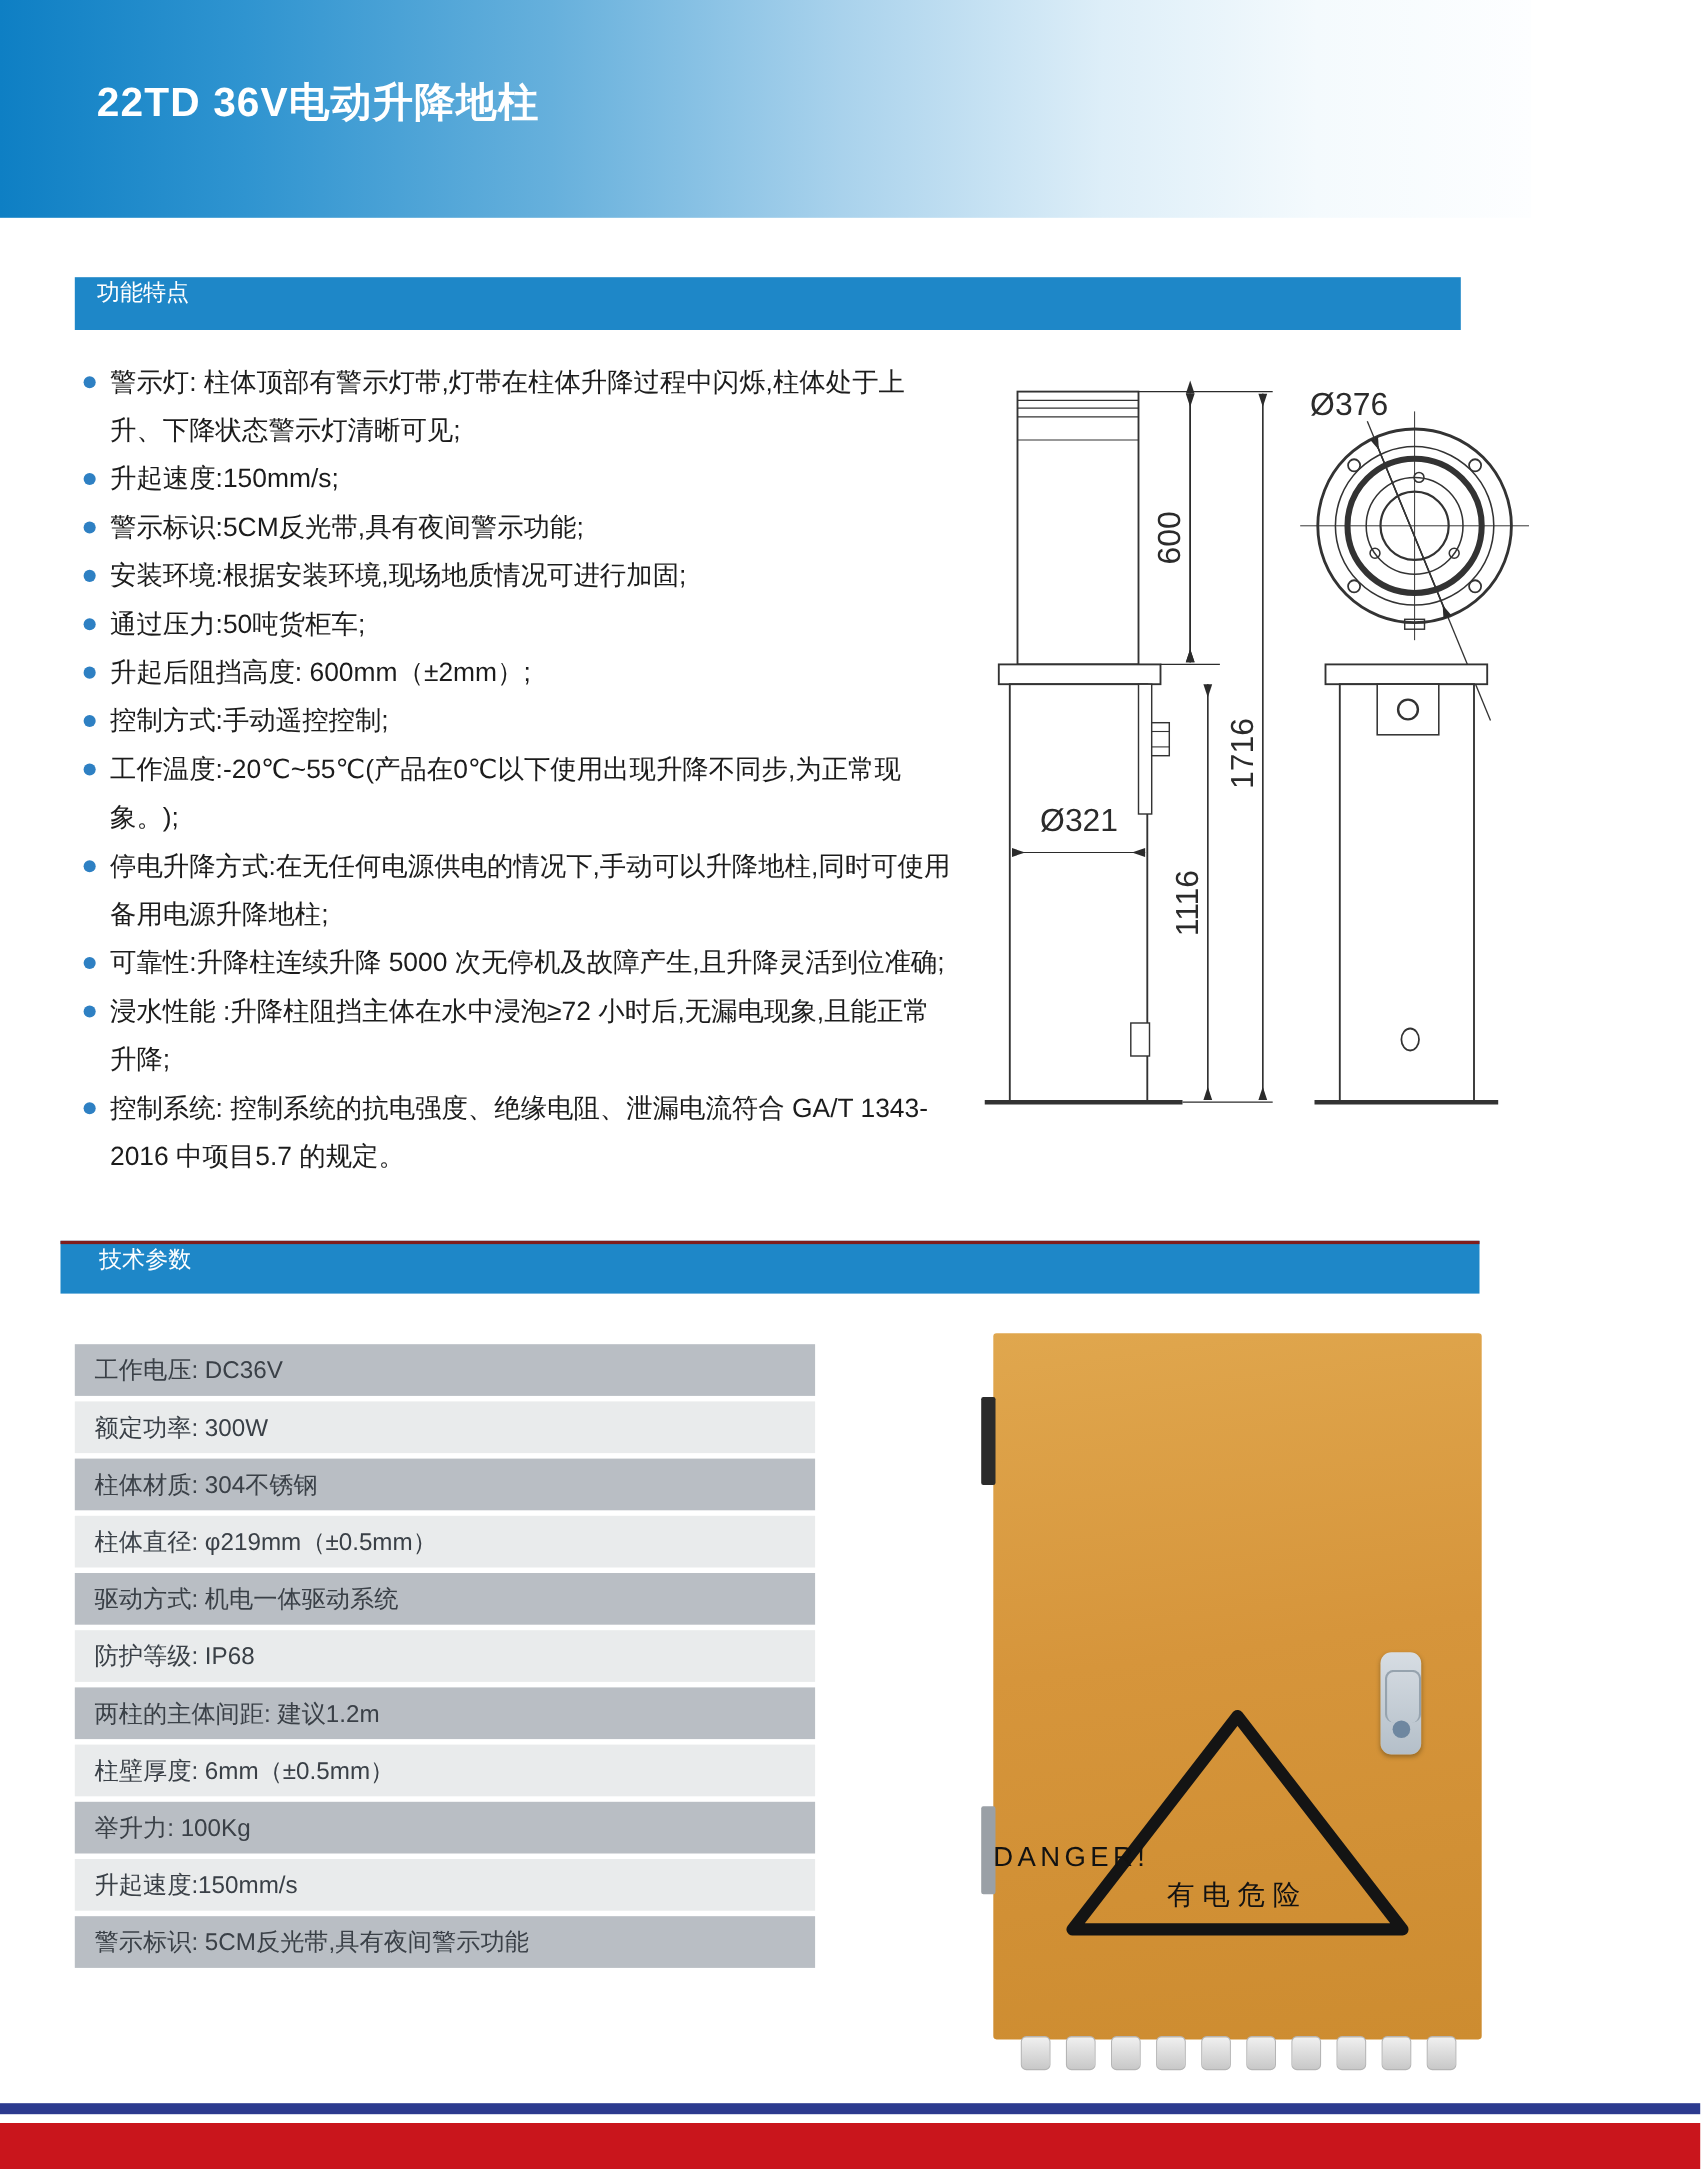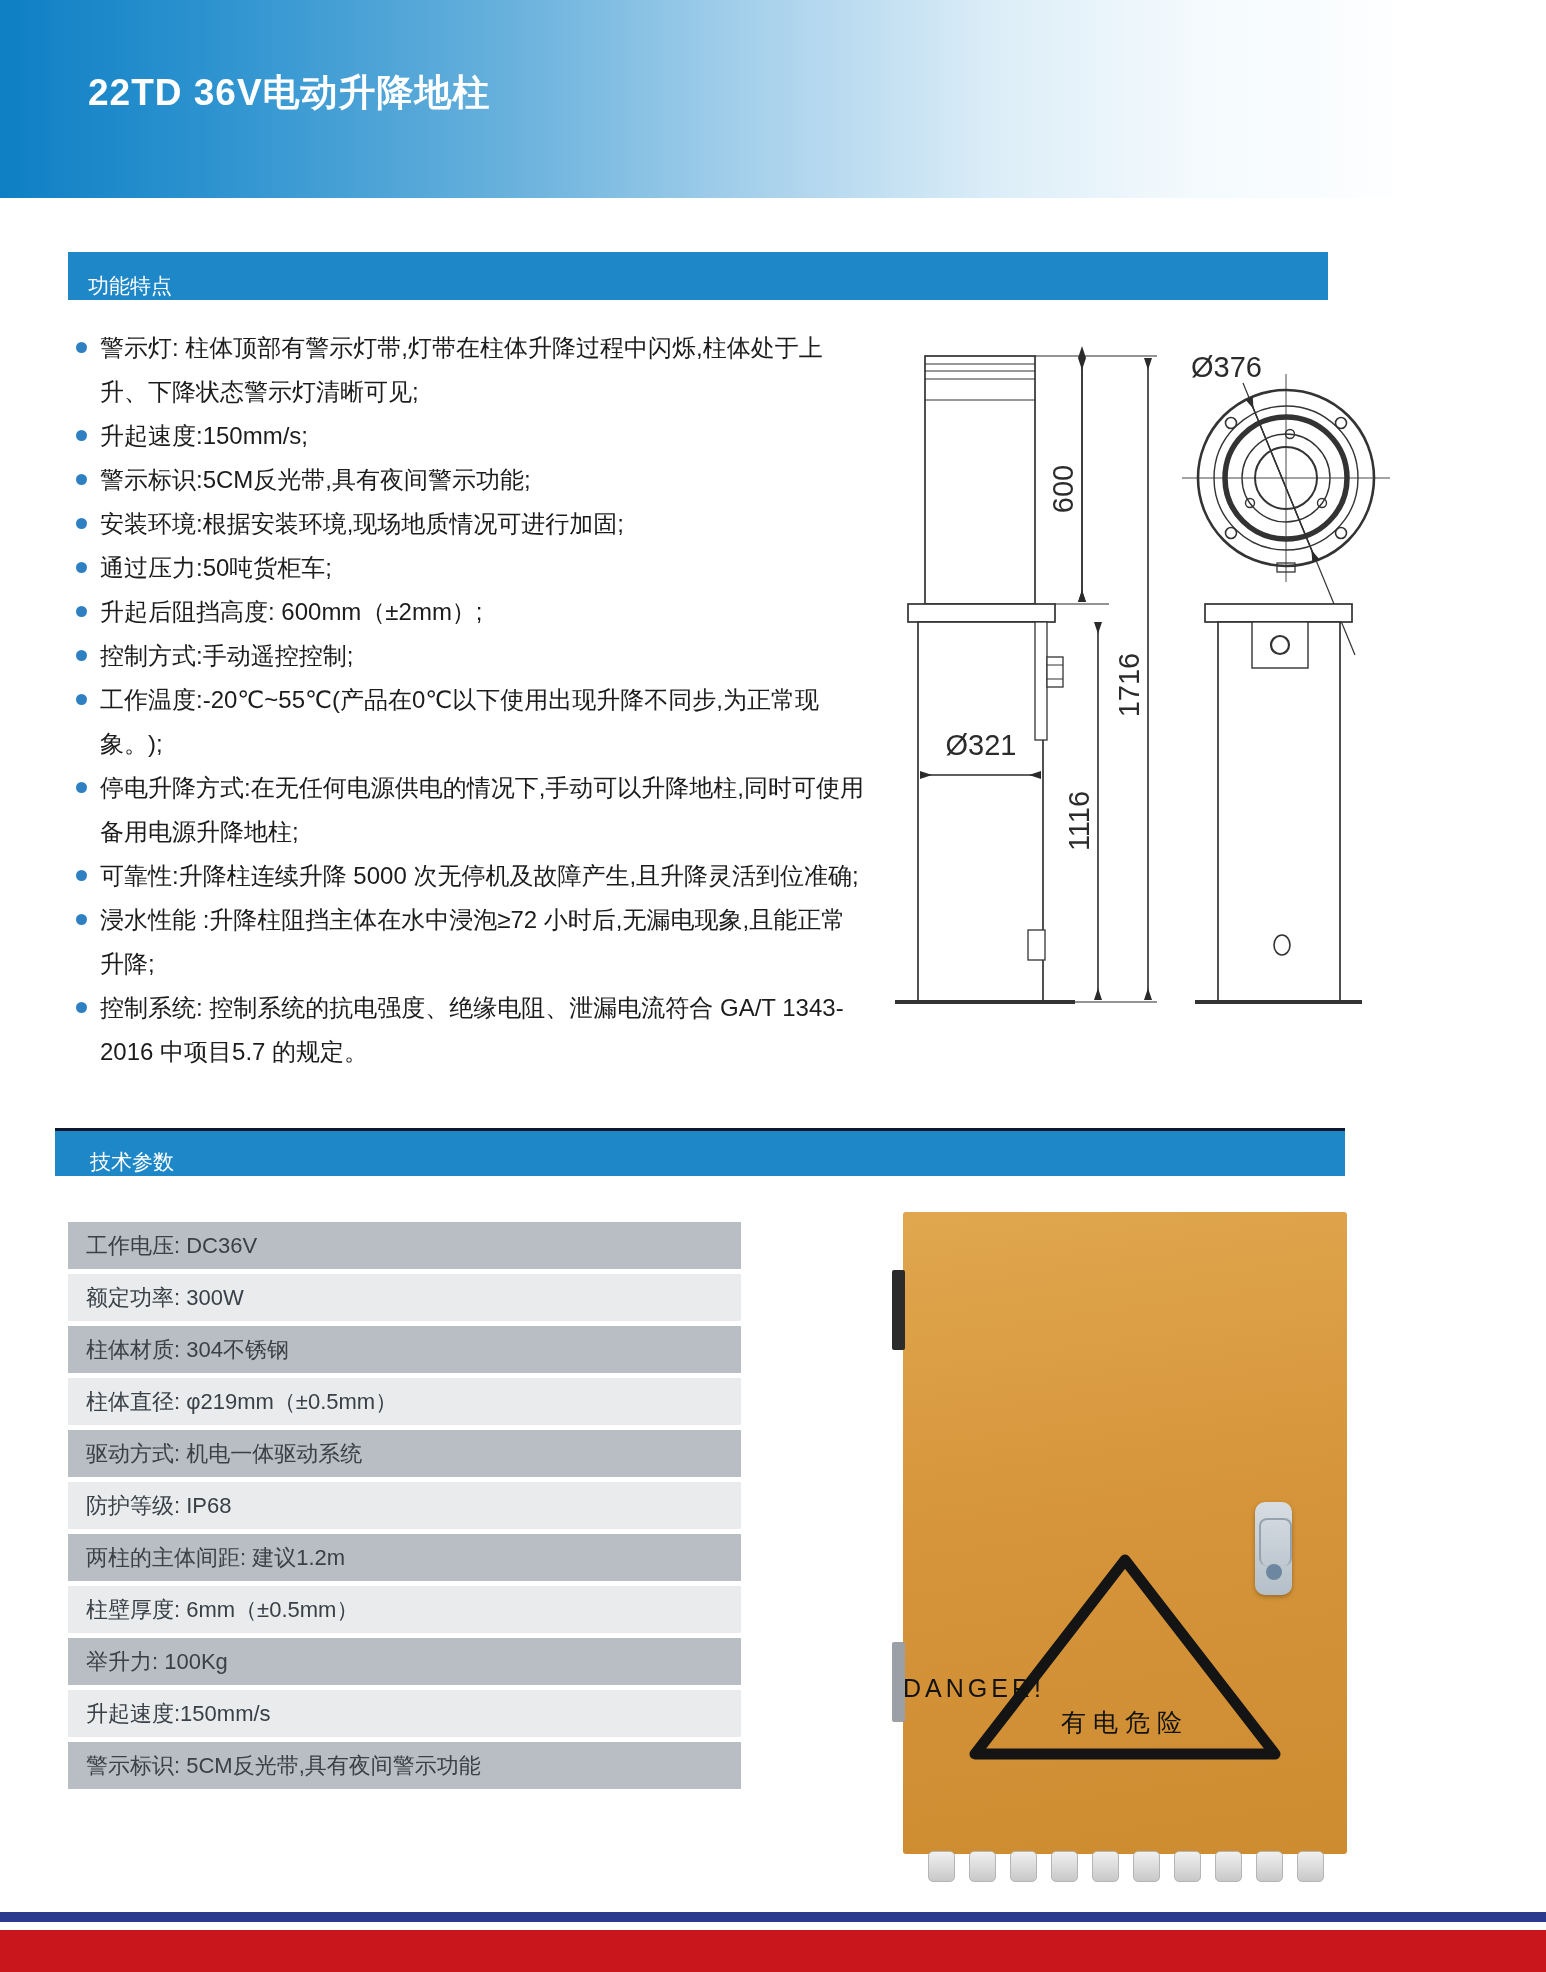--- a/index.html
+++ b/index.html
@@ -7,24 +7,24 @@
         font-family:"Liberation Sans","DejaVu Sans",sans-serif;}
 
   
   .header{position:absolute;left:0;top:0;width:1392px;height:198px;
     background:linear-gradient(90deg,#0e7fc4 0%,#2f94d0 16%,#66b0dc 36%,#a9d2ec 55%,#ddeef8 72%,#f4fafd 86%,#fdfeff 100%);}
   .page-title{position:absolute;left:88px;top:68px;font-size:37px;font-weight:600;
     color:#ffffff;letter-spacing:1px;}
 
   
   .section-bar{position:absolute;background:#1e87c8;color:#ffffff;font-size:21px;
-    display:flex;align-items:flex-end;}
+    display:flex;align-items:flex-start;}
   .bar-features{left:68px;top:252px;width:1260px;height:48px;padding-left:20px;box-sizing:border-box;}
   .bar-tech{left:55px;top:1128px;width:1290px;height:48px;padding-left:35px;box-sizing:border-box;
-    border-top:3px solid #0f172a;}
+    border-top:3px solid #7f1d1d;}
 
   
   .features{position:absolute;left:76px;top:326px;width:788px;}
   .feat{display:flex;align-items:flex-start;font-size:24px;line-height:44px;color:#1c1c1c;}
   .feat .dot{flex:0 0 auto;width:11px;height:11px;border-radius:50%;background:#2e80c3;
     margin:16px 13px 0 0;}
   .feat .txt{flex:1 1 auto;}
 
   
   .drawing{position:absolute;left:895px;top:265px;width:570px;height:760px;}

